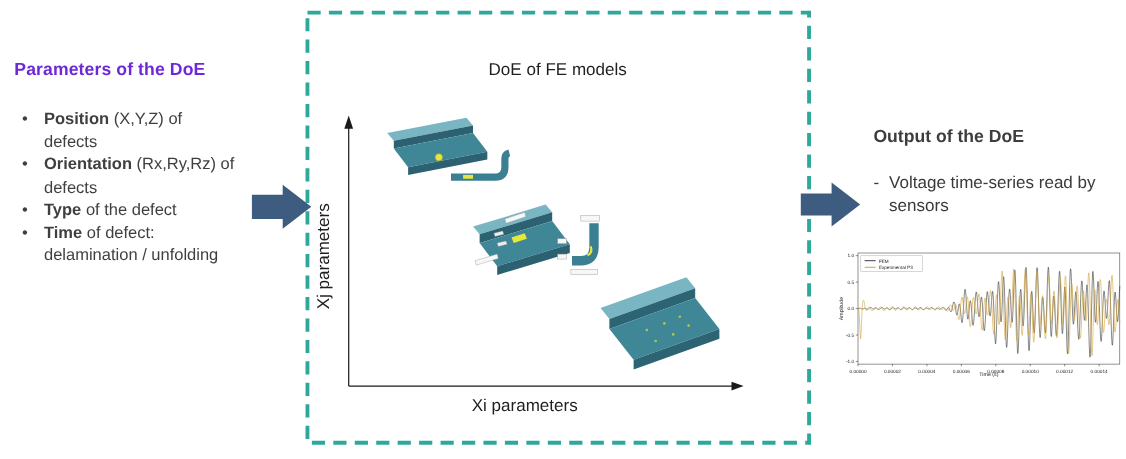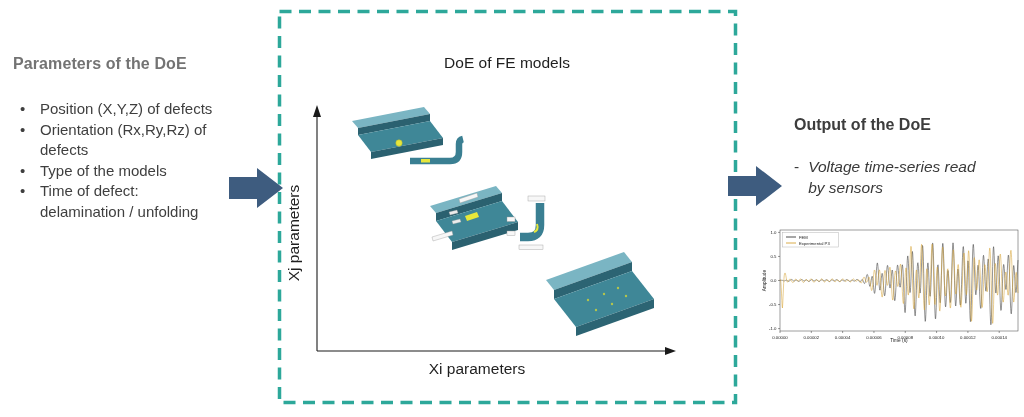--- a/index.html
+++ b/index.html
@@ -3,31 +3,31 @@
 <meta charset="utf-8">
 <style>
   html,body{margin:0;padding:0;background:#fff;}
   .slide{position:relative;width:1024px;height:417px;background:#ffffff;
          font-family:"Liberation Sans",sans-serif;overflow:hidden;}
   #diagram-svg{position:absolute;left:0;top:0;}
   svg text{font-family:"Liberation Sans",sans-serif;}
 
   
   .left-panel{position:absolute;left:13px;top:55px;width:220px;color:#3f3f3f;}
-  .left-panel h2{font-size:16px;font-weight:bold;color:#737373;margin:0 0 26px 0;letter-spacing:.1px;}
+  .left-panel h2{font-size:16px;font-weight:bold;color:#6d28d9;margin:0 0 26px 0;letter-spacing:.1px;}
   .bullets{list-style:none;margin:0;padding:0;font-size:15px;line-height:20.5px;}
   .bullets li{position:relative;padding-left:27px;width:176px;}
   .bullets li .dot{position:absolute;left:7px;top:0;color:#3f3f3f;}
-  .bullets b{font-weight:normal;}
+  .bullets b{font-weight:bold;}
 
   
   .right-panel{position:absolute;left:794px;top:116px;width:232px;color:#3d3d3d;}
   .right-panel h2{font-size:16px;font-weight:bold;margin:0 0 22px 0;}
   .out-bullet{display:flex;gap:9px;font-size:15.5px;line-height:21px;color:#3a3a3a;}
-  .out-bullet .txt{width:188px;font-style:italic;}
+  .out-bullet .txt{width:188px;}
 
   .chart-wrap{position:absolute;left:760px;top:225px;width:262px;height:132px;}
 </style>
 </head>
 <body>
 
 <div class="slide">
 
   <svg id="diagram-svg" width="1024" height="417" viewBox="0 0 1024 417">
 
@@ -96,21 +96,21 @@
 
     <polygon points="229,177 257,177 257,168 283,188 257,208 257,199 229,199" fill="#3e5c7f"></polygon>
     <polygon points="728,176 756,176 756,166 782,186 756,206 756,196 728,196" fill="#3e5c7f"></polygon>
   </svg>
 
   <div class="left-panel">
     <h2>Parameters of the DoE</h2>
     <ul class="bullets">
       <li><span class="dot">•</span><b>Position</b><span> (X,Y,Z) of defects</span></li>
       <li><span class="dot">•</span><b>Orientation</b><span> (Rx,Ry,Rz) of defects</span></li>
-      <li><span class="dot">•</span><b>Type</b><span> of the models</span></li>
+      <li><span class="dot">•</span><b>Type</b><span> of the defect</span></li>
       <li><span class="dot">•</span><b>Time</b><span> of defect: delamination / unfolding</span></li>
     </ul>
   </div>
 
   <div class="right-panel">
     <h2>Output of the DoE</h2>
     <div class="out-bullet">
       <span>-</span>
       <span class="txt">Voltage time-series read by sensors</span>
     </div>

